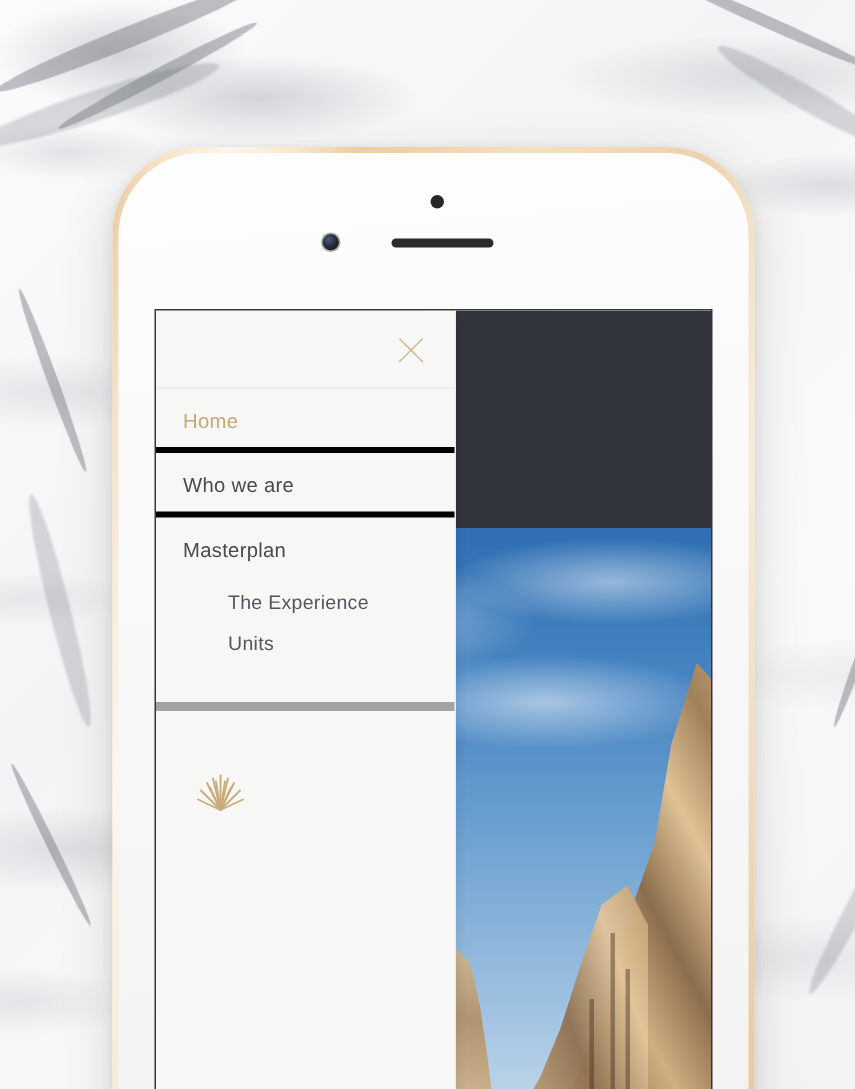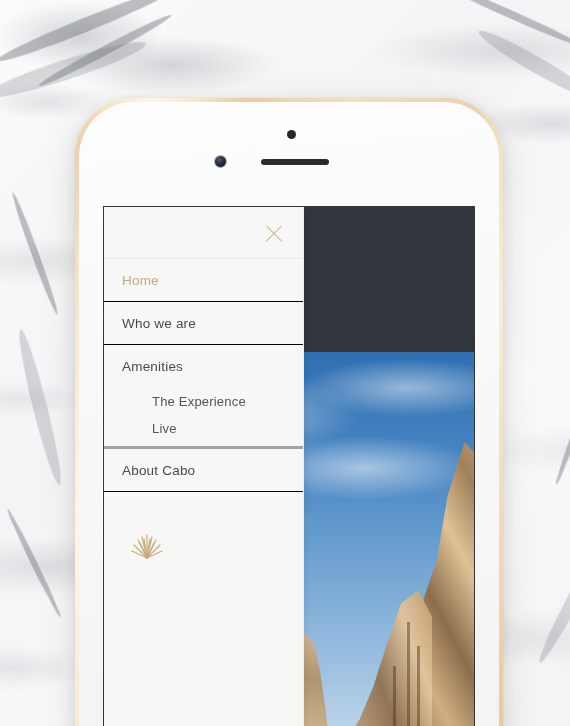--- a/index.html
+++ b/index.html
@@ -101,24 +101,24 @@
     border-right:1px solid #ededeb;
   }
   .drawer-top{ height:52px; position:relative; border-bottom:1px solid #eceae6; }
   .close-x{ position:absolute; right:18px; top:16px; width:22px; height:22px; cursor:pointer; }
   .close-x:before,.close-x:after{ content:""; position:absolute; left:0; top:10px; width:22px; height:1.4px;
     background:#cbb892; }
   .close-x:before{ transform:rotate(45deg); }
   .close-x:after{ transform:rotate(-45deg); }
 
   .mitem{ display:block; height:43px; line-height:43px; padding-left:18px;
-    font-size:13.5px; color:#4a4a4c; border-bottom:1px solid #000000; letter-spacing:.2px; cursor:pointer; }
+    font-size:13.5px; color:#4a4a4c; border-bottom:4px solid #000000; letter-spacing:.2px; cursor:pointer; }
   .mitem.active{ color:#c4a979; }
   .mitem.group{ border-bottom:none; }
-  .subwrap{ border-bottom:3px solid #a3a3a3; padding-bottom:4px; }
+  .subwrap{ border-bottom:6px solid #a3a3a3; padding-bottom:26px; }
   .sitem{ display:block; height:27px; line-height:27px; padding-left:48px;
     font-size:13px; color:#54545a; letter-spacing:.2px; cursor:pointer; }
   .drawer-logo{ padding:34px 0 0 26px; }
   .drawer-logo svg{ display:block; }
 </style>
 </head>
 <body>
 
 <div class="marble">
   <div class="vein" style="left:-10px;top:18px;width:190px;height:14px;transform:rotate(-22deg);"></div>
@@ -170,28 +170,27 @@
       </div>
 
       <div class="drawer">
 
         <div class="drawer-top">
           <div class="close-x"></div>
         </div>
 
         <a class="mitem active">Home</a>
         <a class="mitem">Who we are</a>
-        <a class="mitem group">Amenities</a>
+        <a class="mitem group">Masterplan</a>
 
         <div class="subwrap">
           <a class="sitem">The Experience</a>
-          <a class="sitem">Live</a>
-        </div>
-
-        <a class="mitem">About Cabo</a>
+          <a class="sitem">Units</a>
+        </div>
+
 
         <div class="drawer-logo">
           <svg width="34" height="34" viewBox="0 0 34 34" aria-hidden="true">
             <g stroke="#c8ad7c" stroke-width="1.25" fill="none" stroke-linecap="round">
               <path d="M17 32 L17 9"></path>
               <path d="M17 32 L12 11"></path>
               <path d="M17 32 L22 11"></path>
               <path d="M17 32 L8 14"></path>
               <path d="M17 32 L26 14"></path>
               <path d="M17 32 L4 19"></path>

